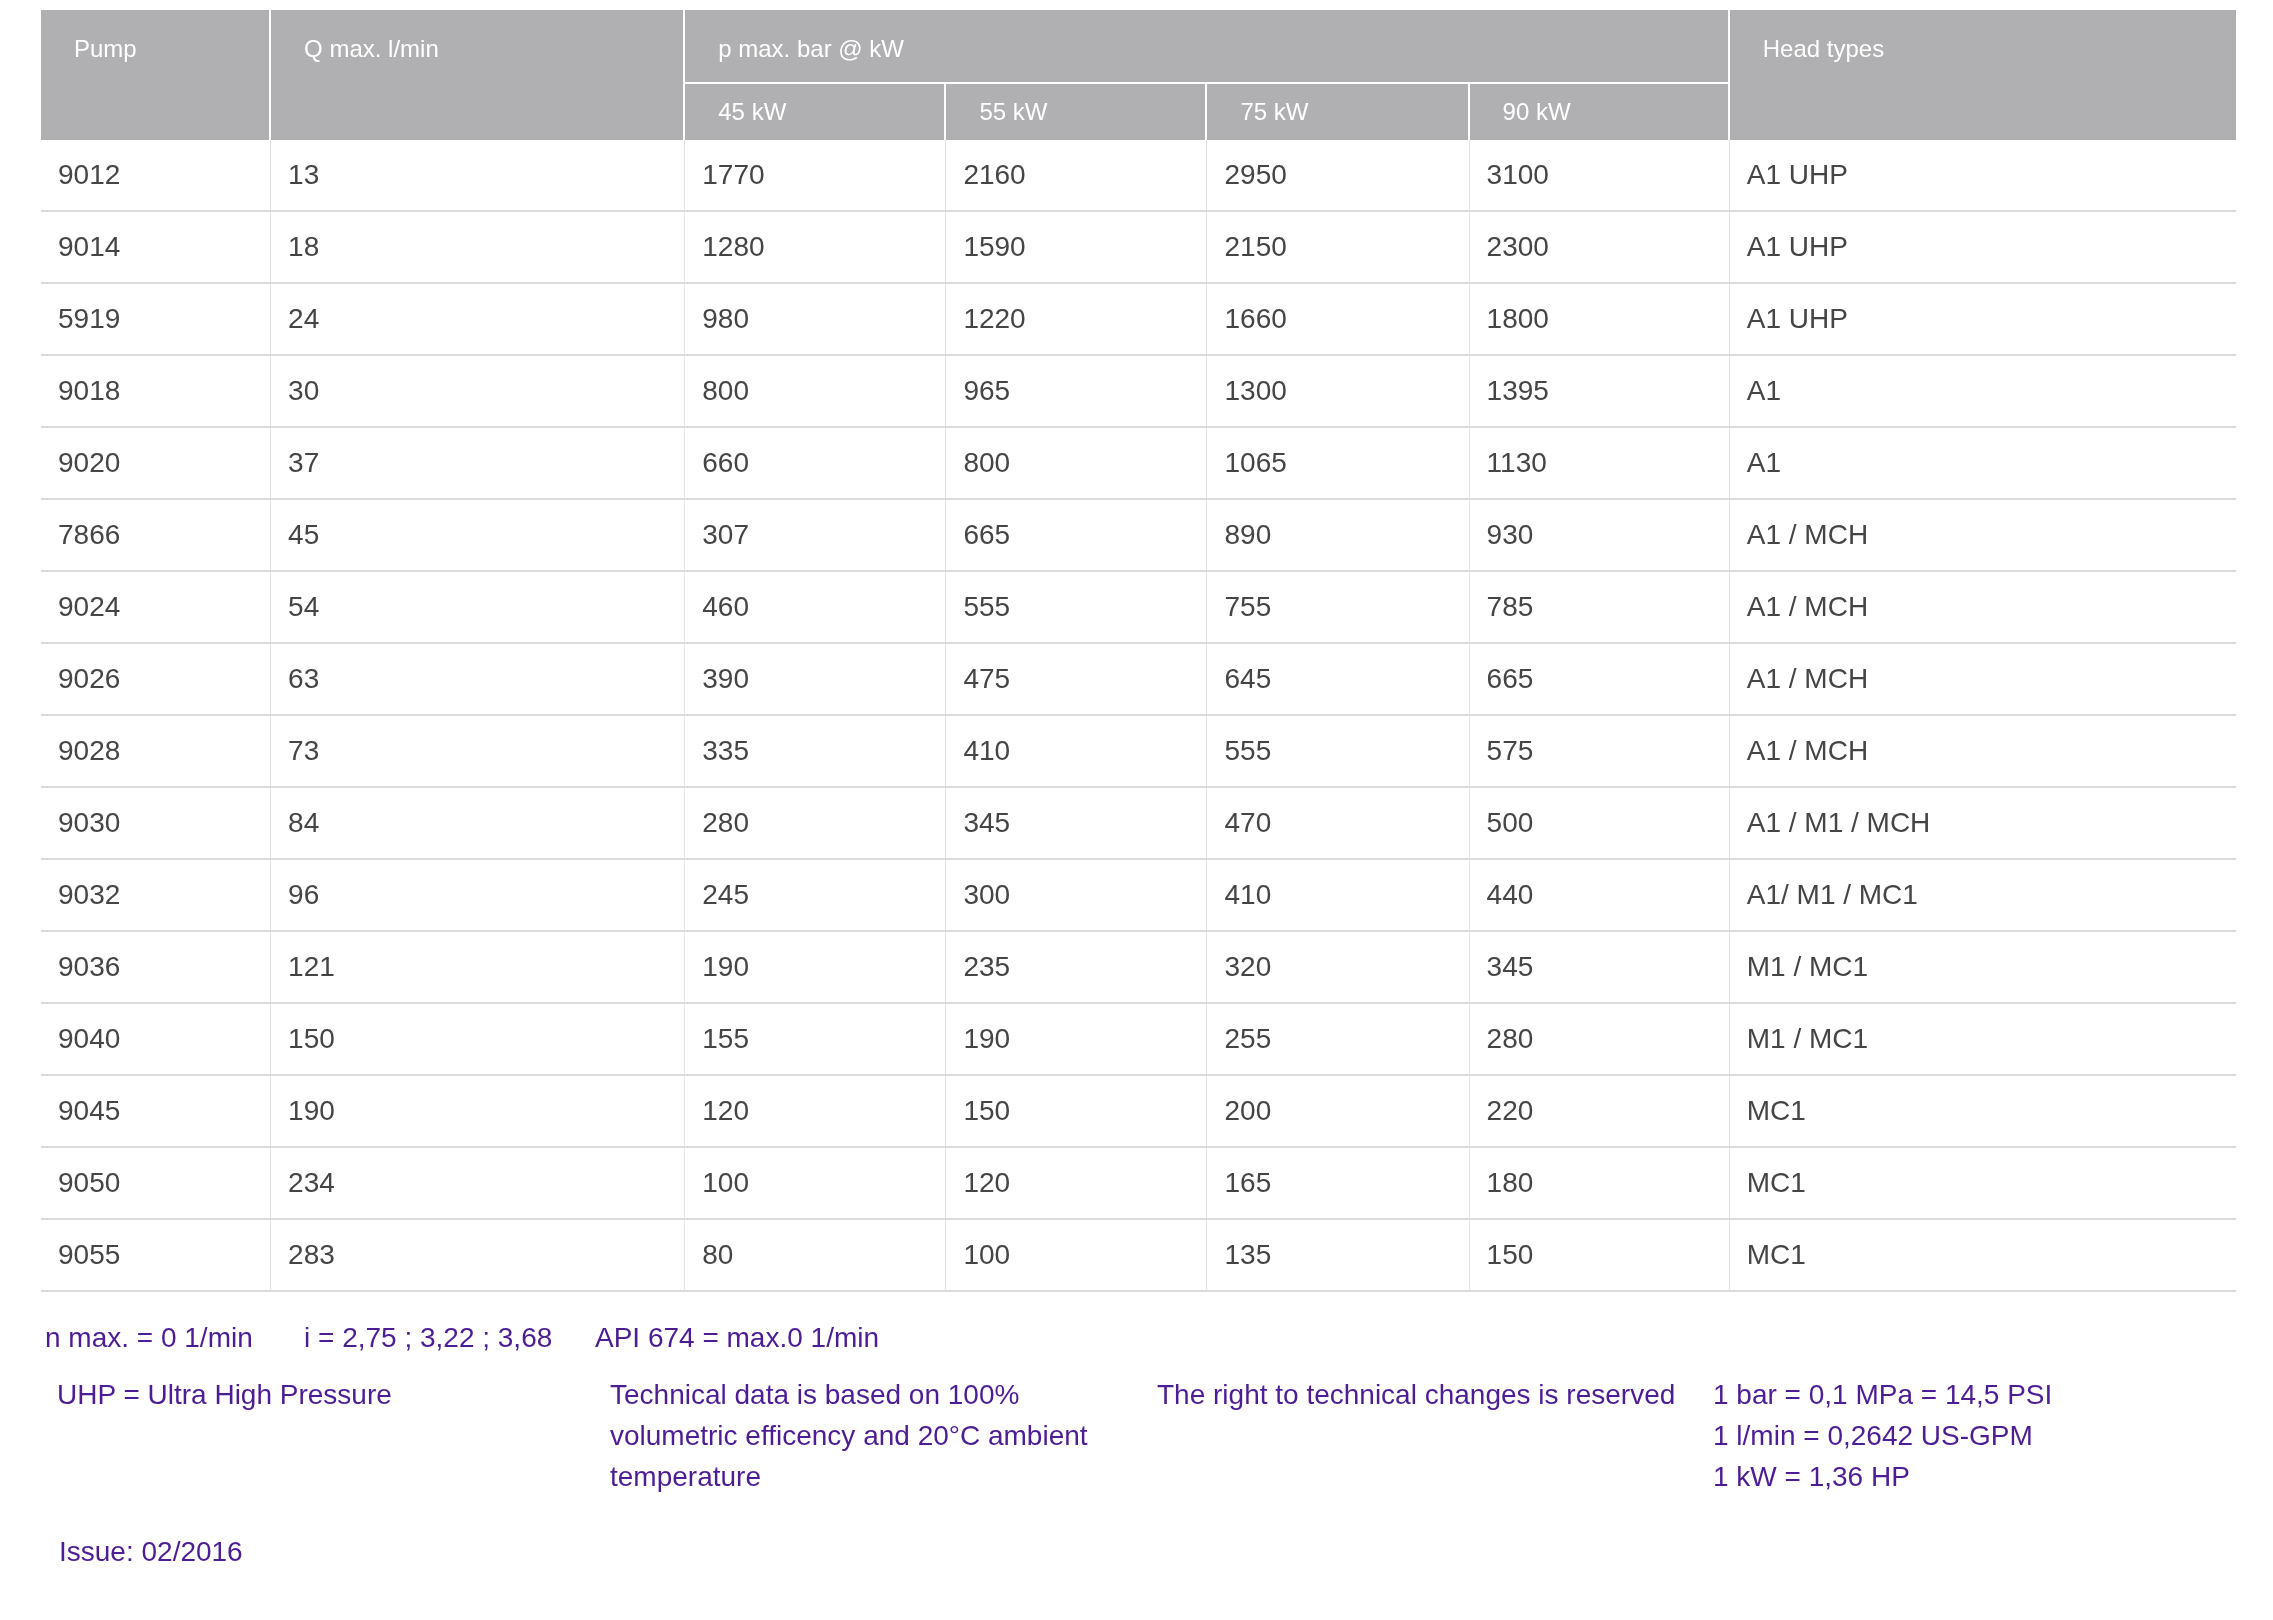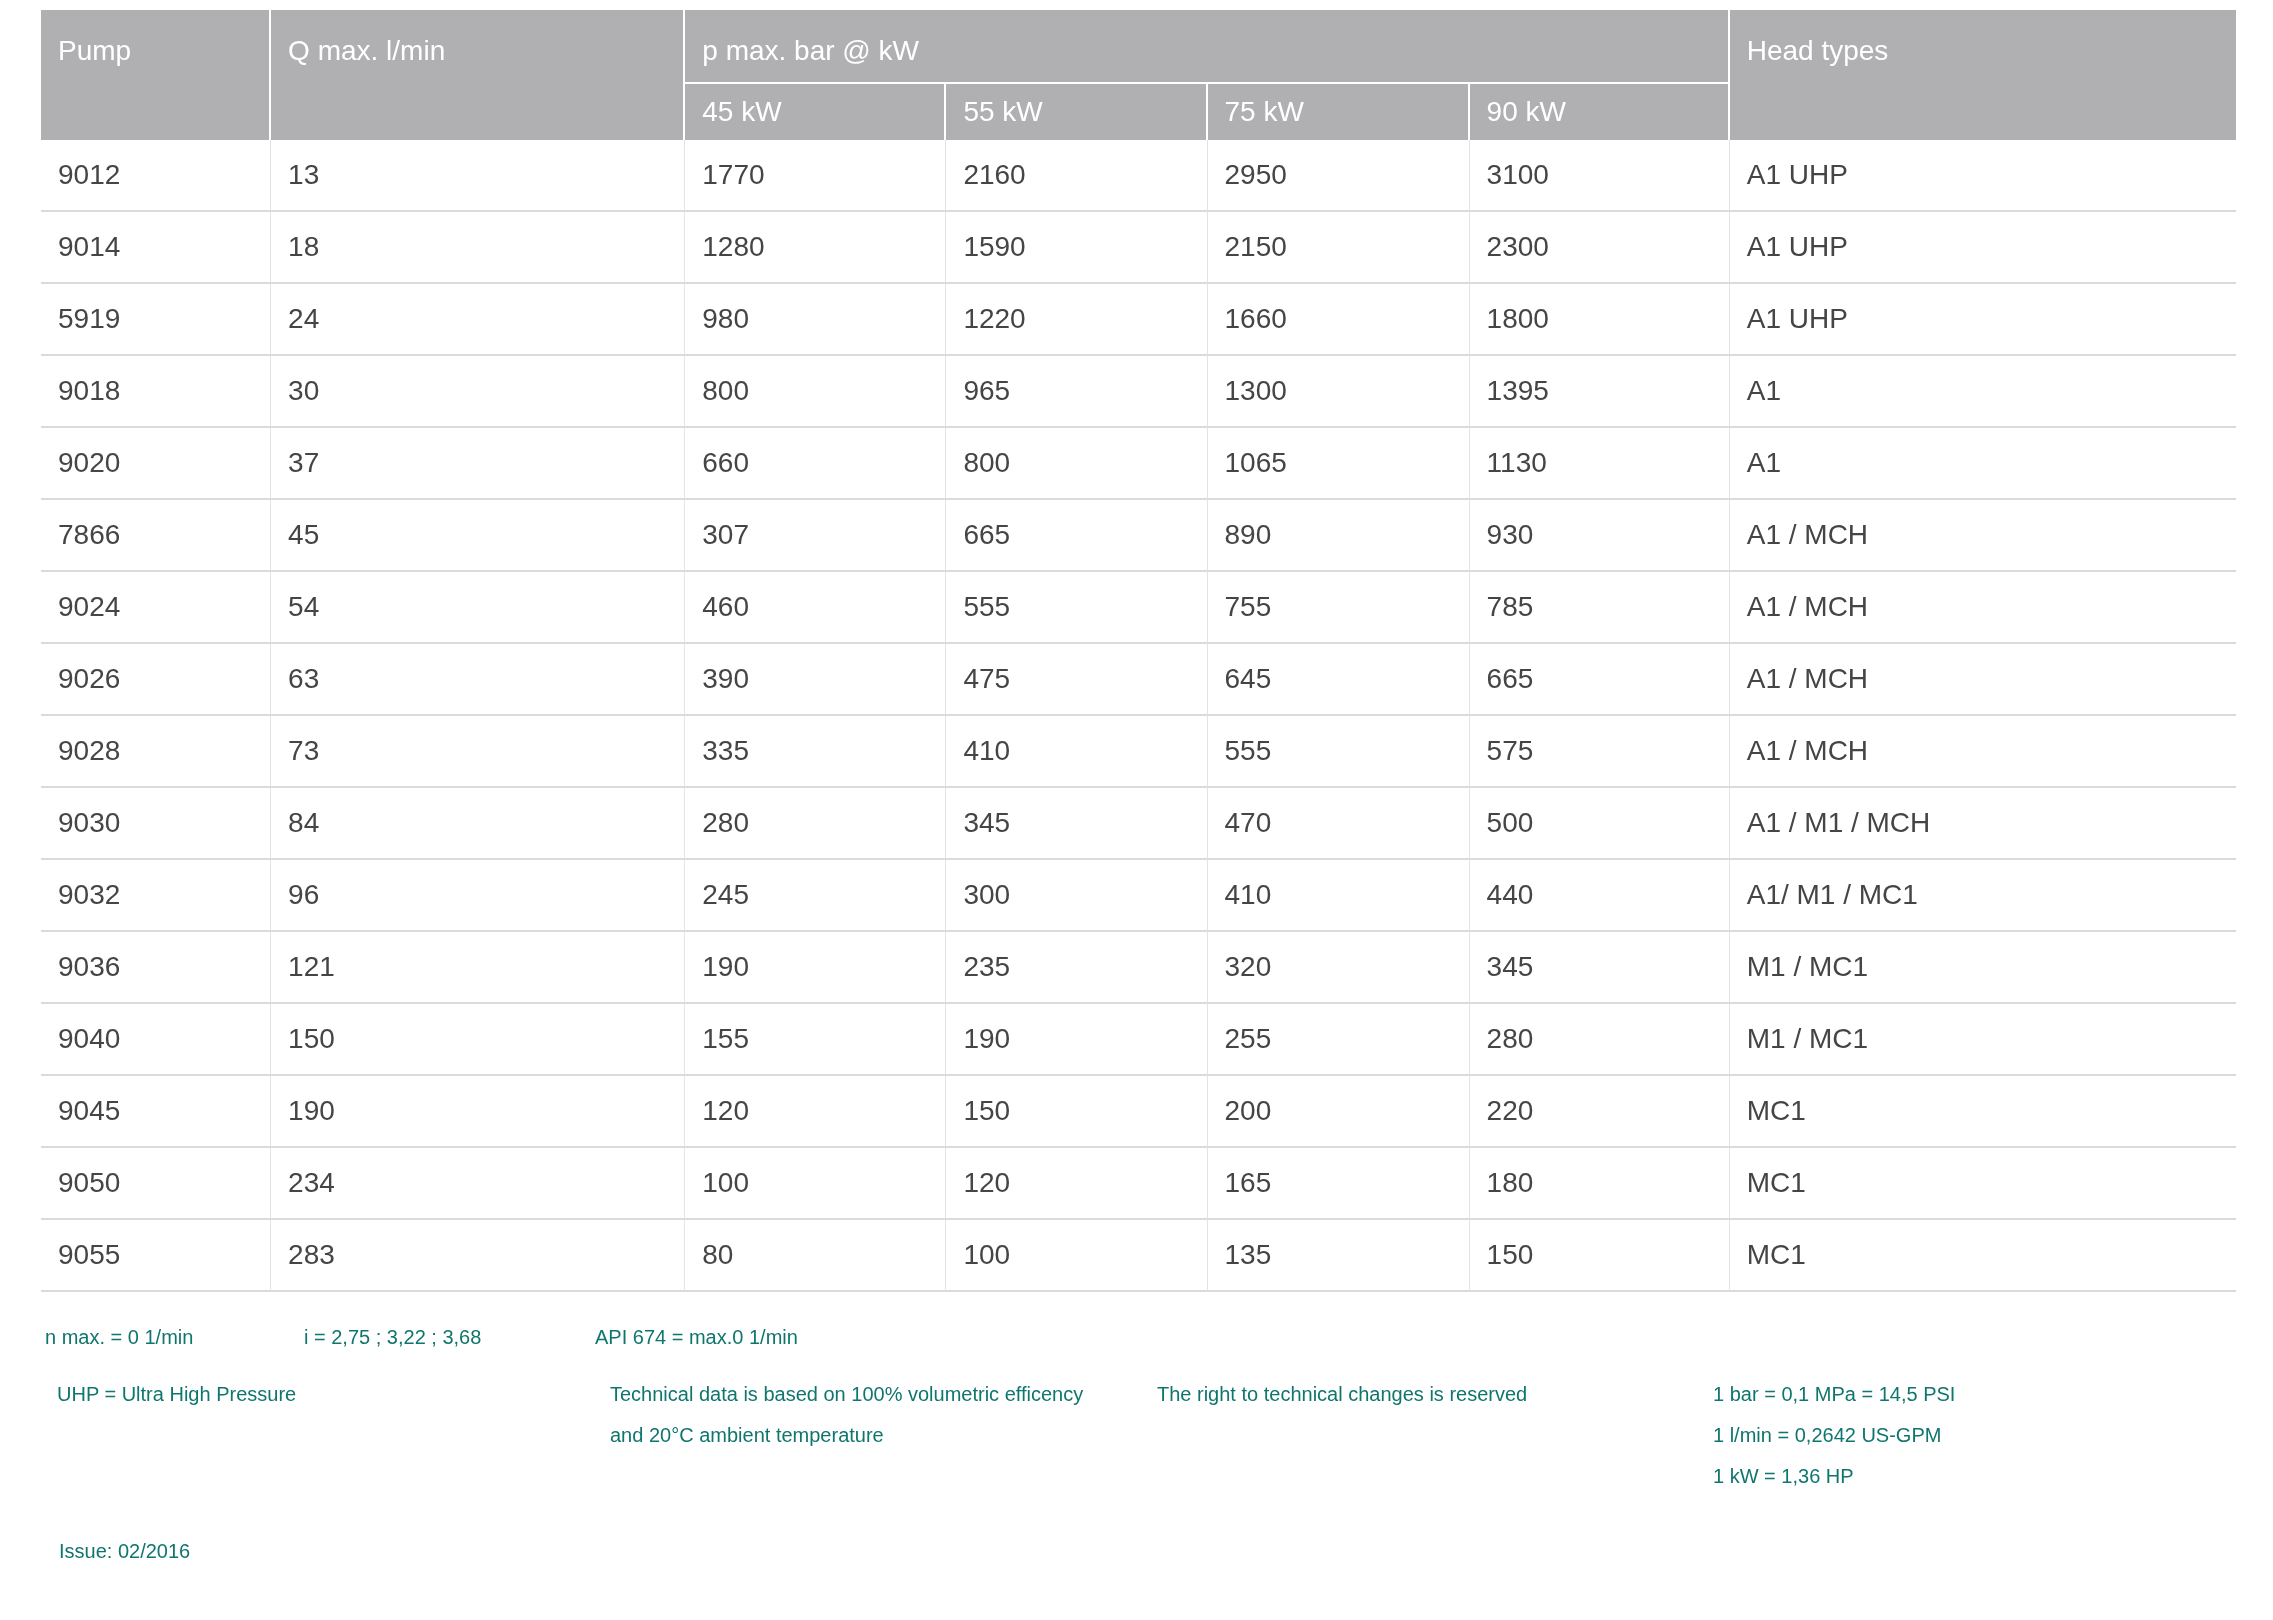--- a/index.html
+++ b/index.html
@@ -22,23 +22,23 @@
     border-collapse: separate;
     border-spacing: 0;
     table-layout: fixed;
   }
   .spec-table th, .spec-table td { box-sizing: border-box; }
 
   .spec-table thead th {
     background: #b0b0b2;
     color: #ffffff;
     font-weight: 300;
-    font-size: 28px;
+    font-size: 24px;
     text-align: left;
-    padding: 0 0 0 17px;
+    padding: 0 0 0 33px;
   }
   
   .spec-table thead tr.h1 th {
     height: 74px;
     vertical-align: top;
     padding-top: 24.6px;
   }
   .spec-table thead tr.h2 th {
     height: 56px;
     vertical-align: middle;
@@ -53,21 +53,21 @@
     font-weight: 300;
     color: #454545;
     vertical-align: middle;
     padding: 0 0 0 17px;
     border-bottom: 2.8px solid #dadada;
     background: #ffffff;
   }
   .spec-table tbody td.vsep { border-right: 1.9px solid #e3e3e3; }
 
   
-  .note { position: absolute; font-size: 20px; line-height: 41px; color: #0f766e; white-space: nowrap; }
+  .note { position: absolute; font-size: 28px; line-height: 41px; color: #4c1d95; white-space: nowrap; }
   #notes-line1 { left: 45px; top: 1317px; }
   #notes-line1 .seg1 { display: inline-block; min-width: 259px; }
   #notes-line1 .seg2 { display: inline-block; min-width: 291px; }
   #note-uhp        { left: 57px;   top: 1374px; }
   #note-technical  { left: 610px;  top: 1374px; width: 497px; white-space: normal; }
   #note-rights     { left: 1157px; top: 1374px; }
   #note-conversions{ left: 1713px; top: 1374px; }
   #note-issue      { left: 59px;   top: 1531px; }
 </style>
 </head>

